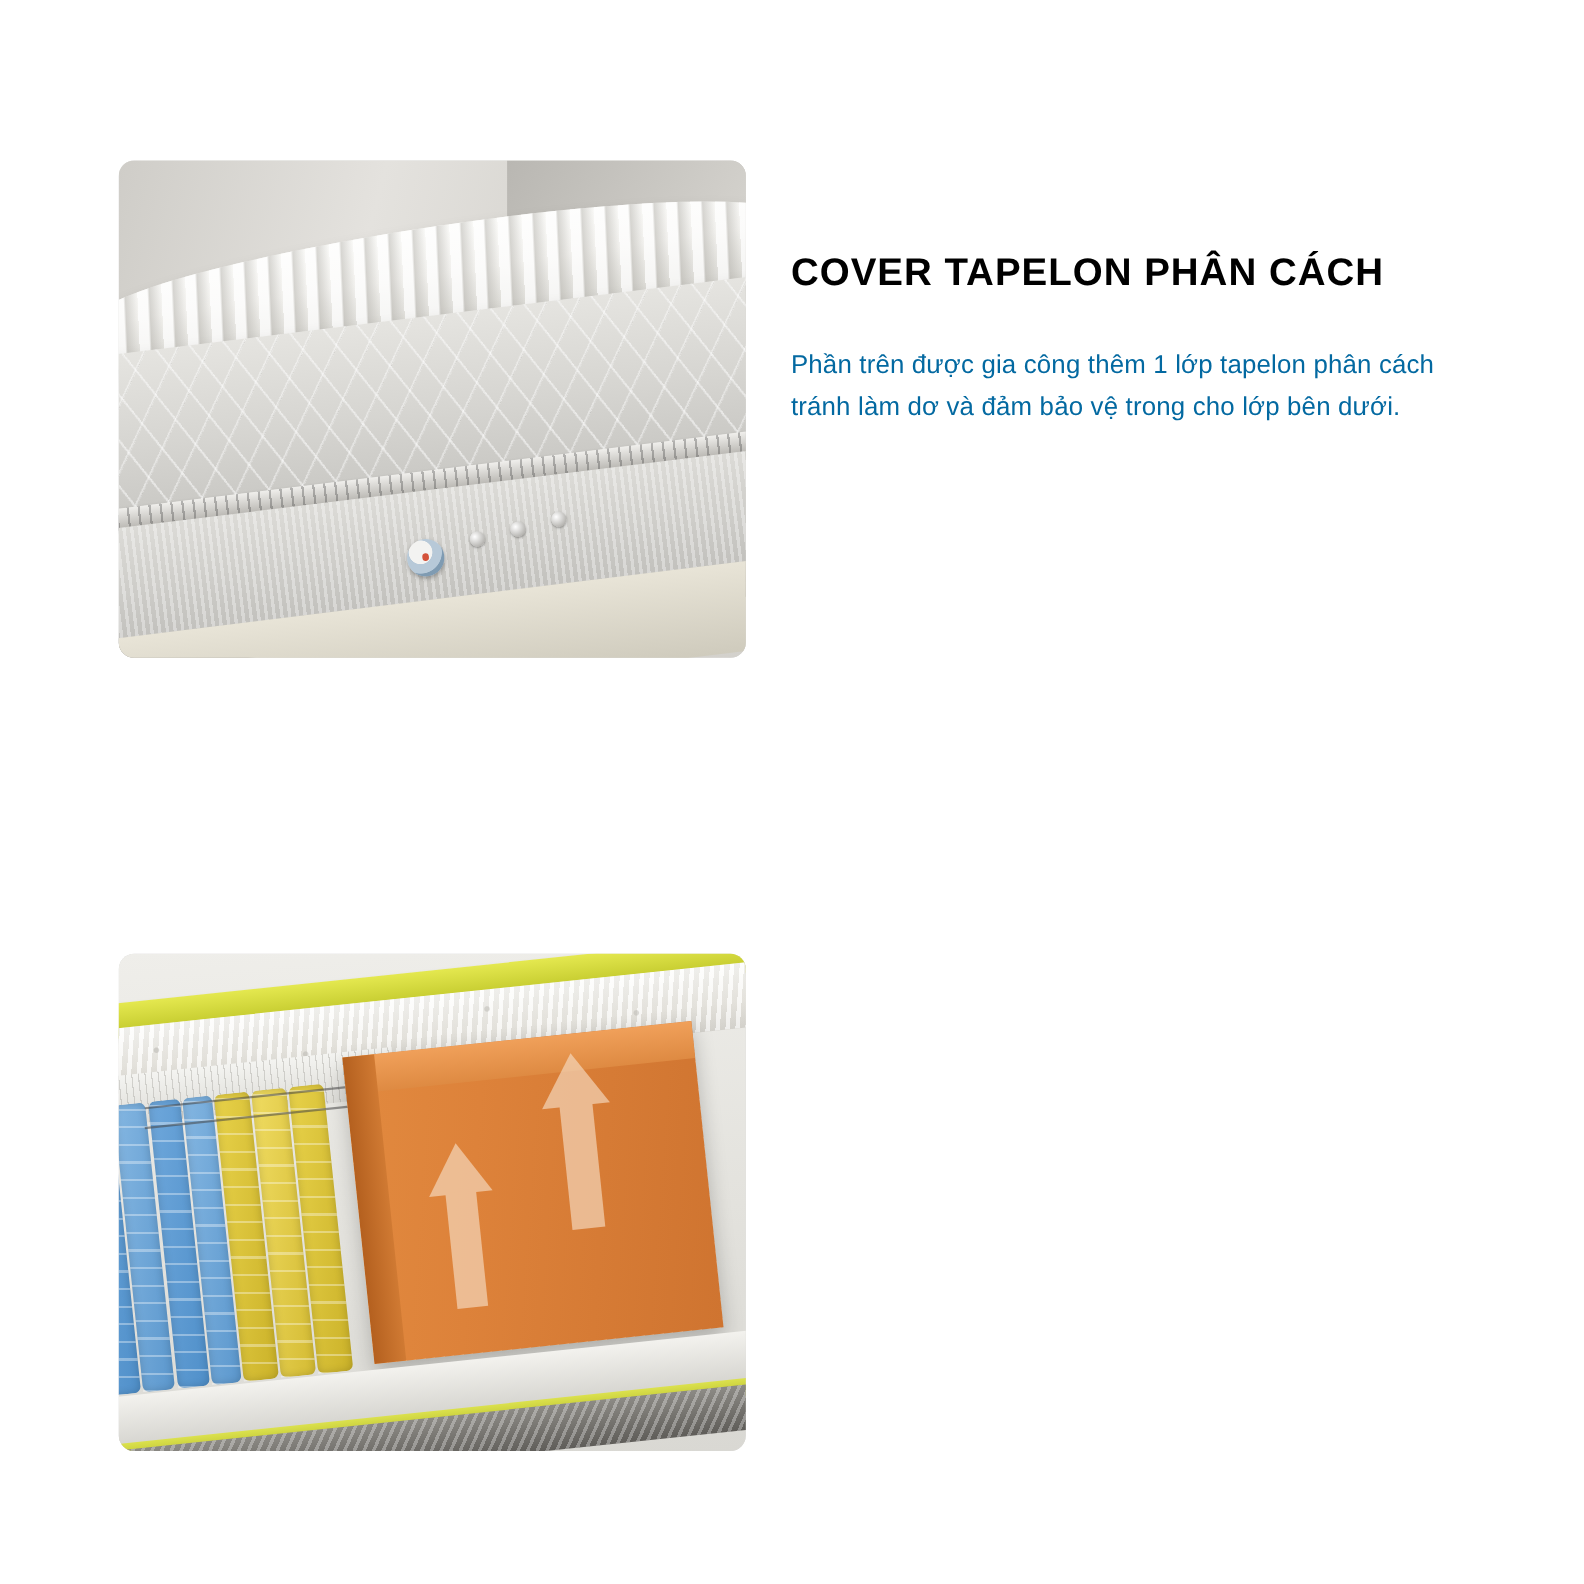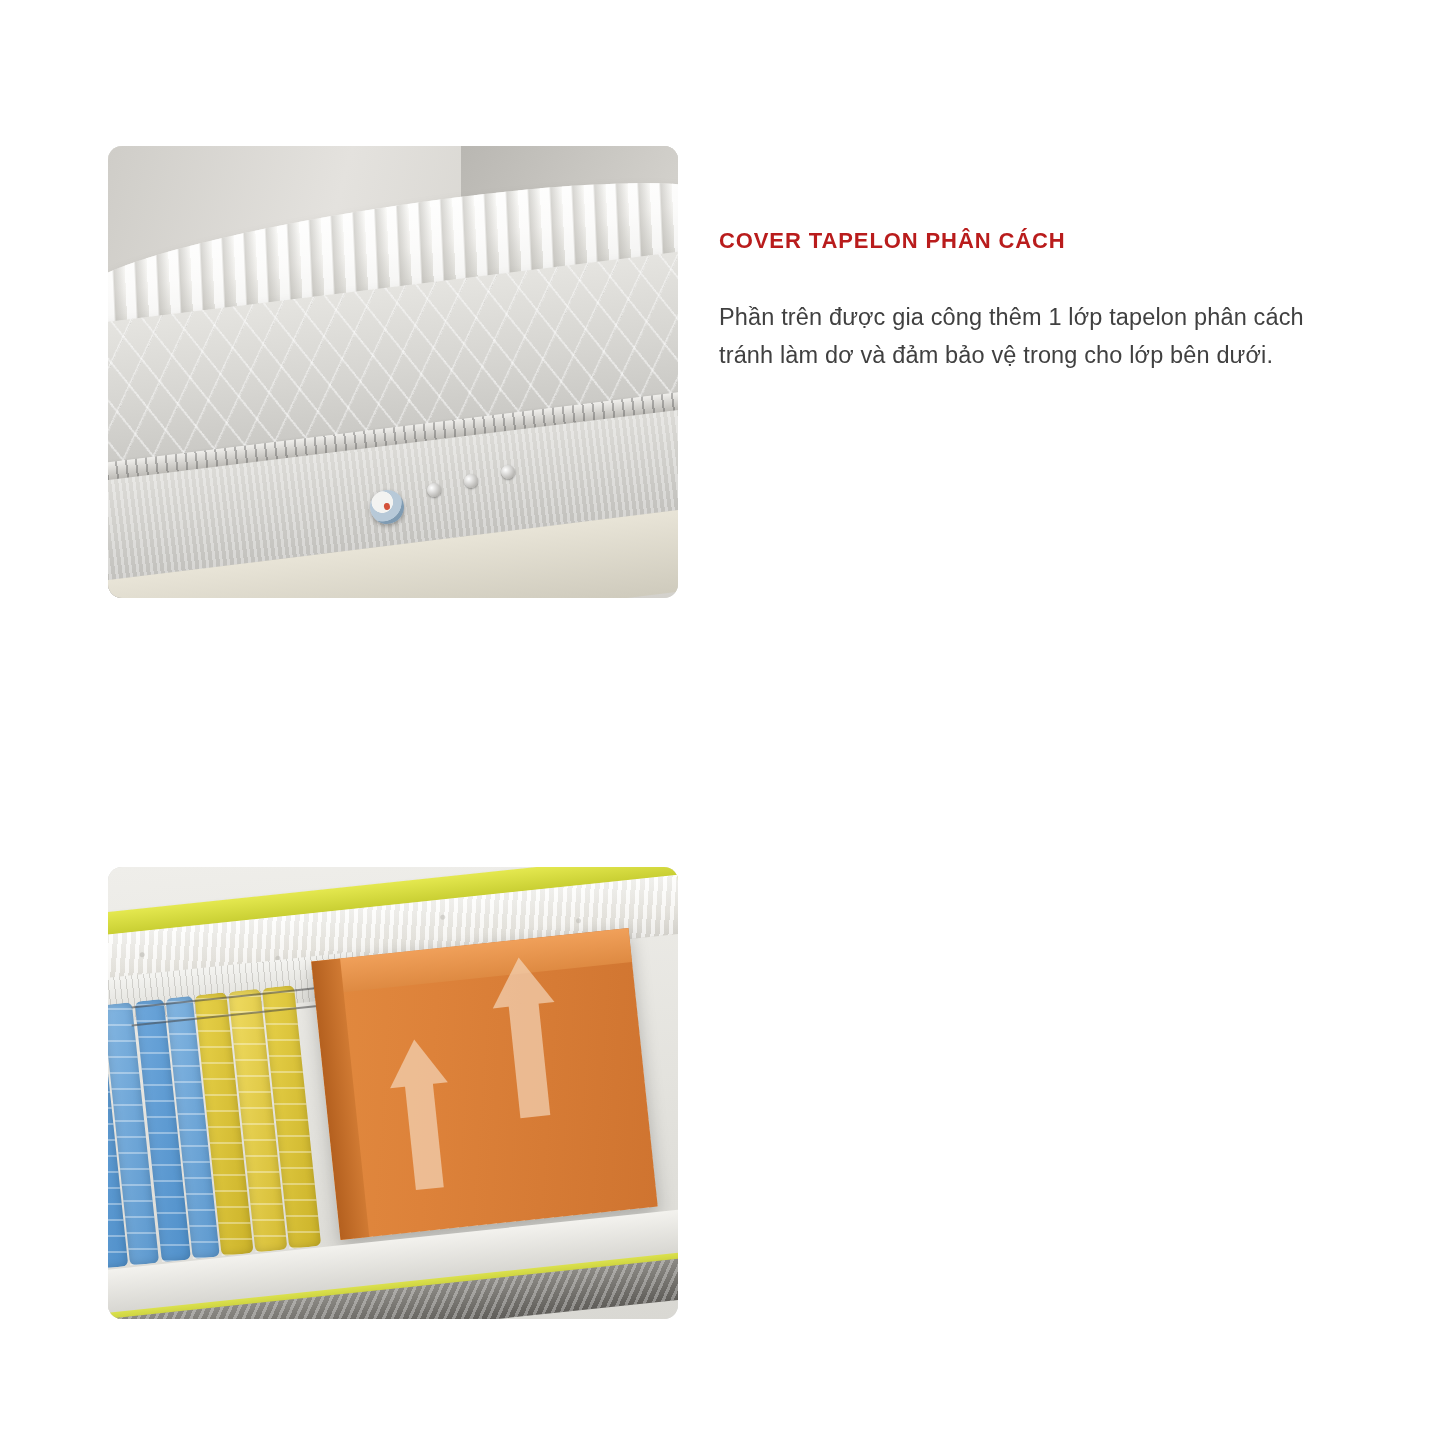--- a/index.html
+++ b/index.html
@@ -38,33 +38,33 @@
   #block-2 .photo-frame { position: absolute; left: 68px; top: 131px; width: 570px; height: 452px; }
   #block-2 .text-col    { position: absolute; left: 719px; top: 254px; width: 680px; }
 
   .photo-frame {
     border-radius: 14px;
     overflow: hidden;
     background: #d8d8d6;
   }
 
   .heading {
-    font-size: 22px;
+    font-size: 35px;
     font-weight: 700;
     letter-spacing: 0.9px;
-    color: #b91c1c;
+    color: #000000;
     margin: 0 0 44px 0;
     white-space: nowrap;
   }
   #block-2 .heading { margin-bottom: 46px; letter-spacing: 0.55px; }
 
   .body-text {
     font-size: 23.5px;
     line-height: 38px;
-    color: #404040;
+    color: #0369a1;
     font-weight: 400;
     margin: 0;
     letter-spacing: 0.15px;
   }
   .body-text .line { display: block; white-space: nowrap; }
 
   
   .m1 { position: absolute; inset: 0; background: linear-gradient(170deg,#e9e7e2 0%, #dedcd7 50%, #d3d1cc 100%); }
   .m1 .bg-room {
     position: absolute; left: 0; top: 0; width: 100%; height: 34%;

